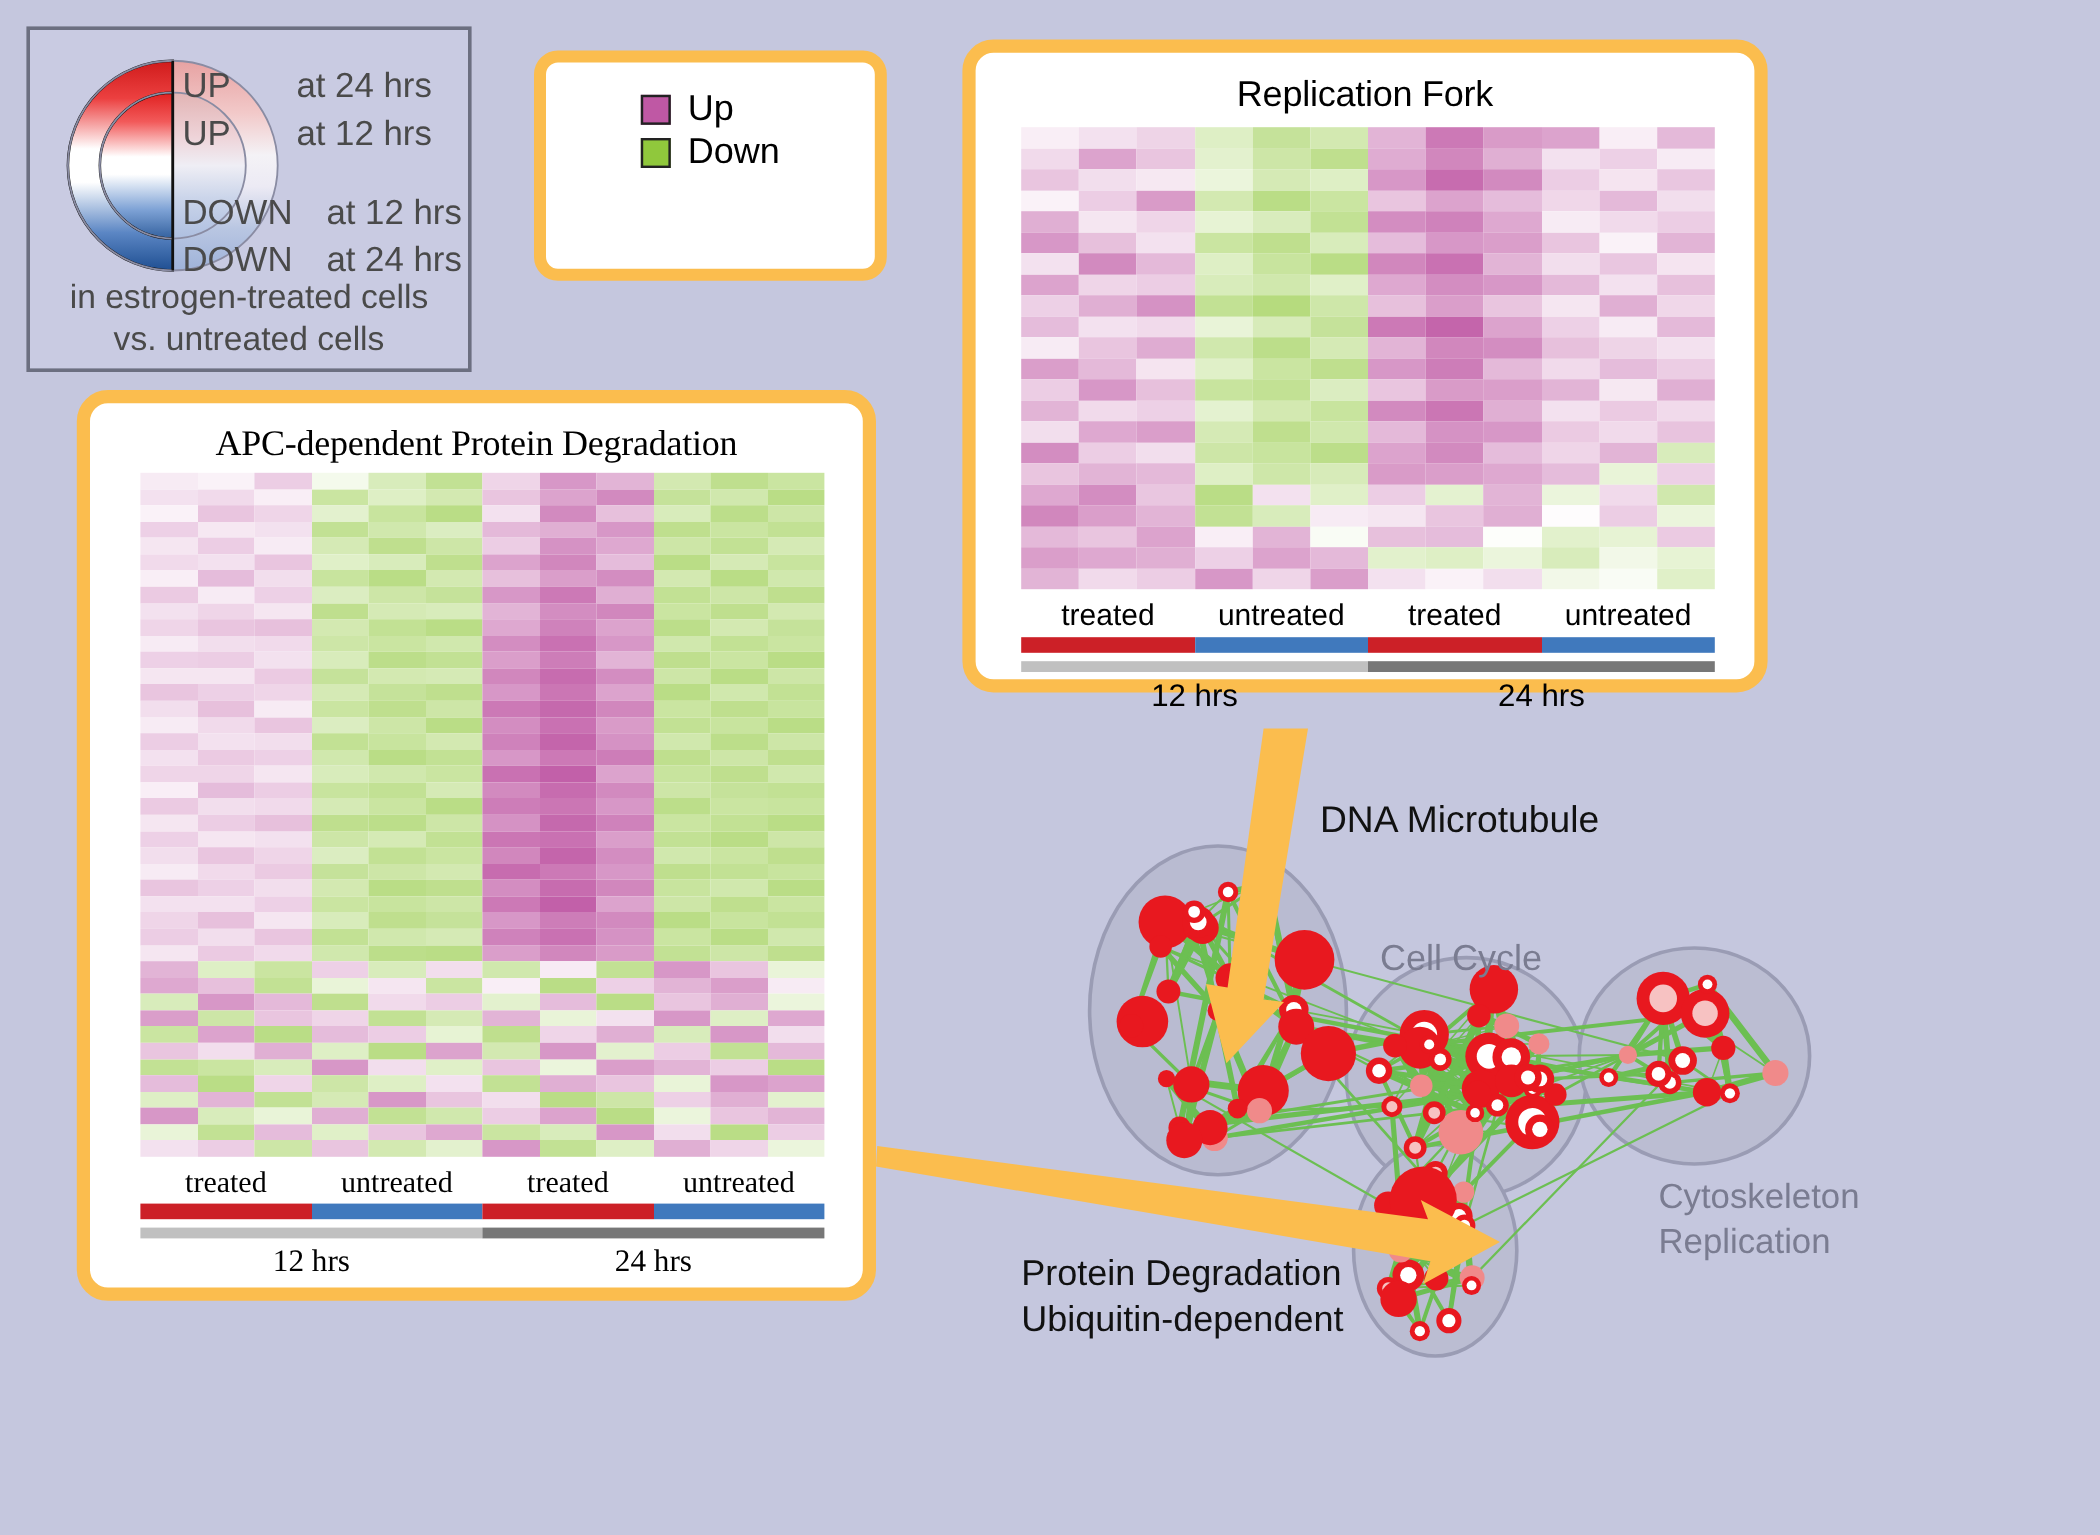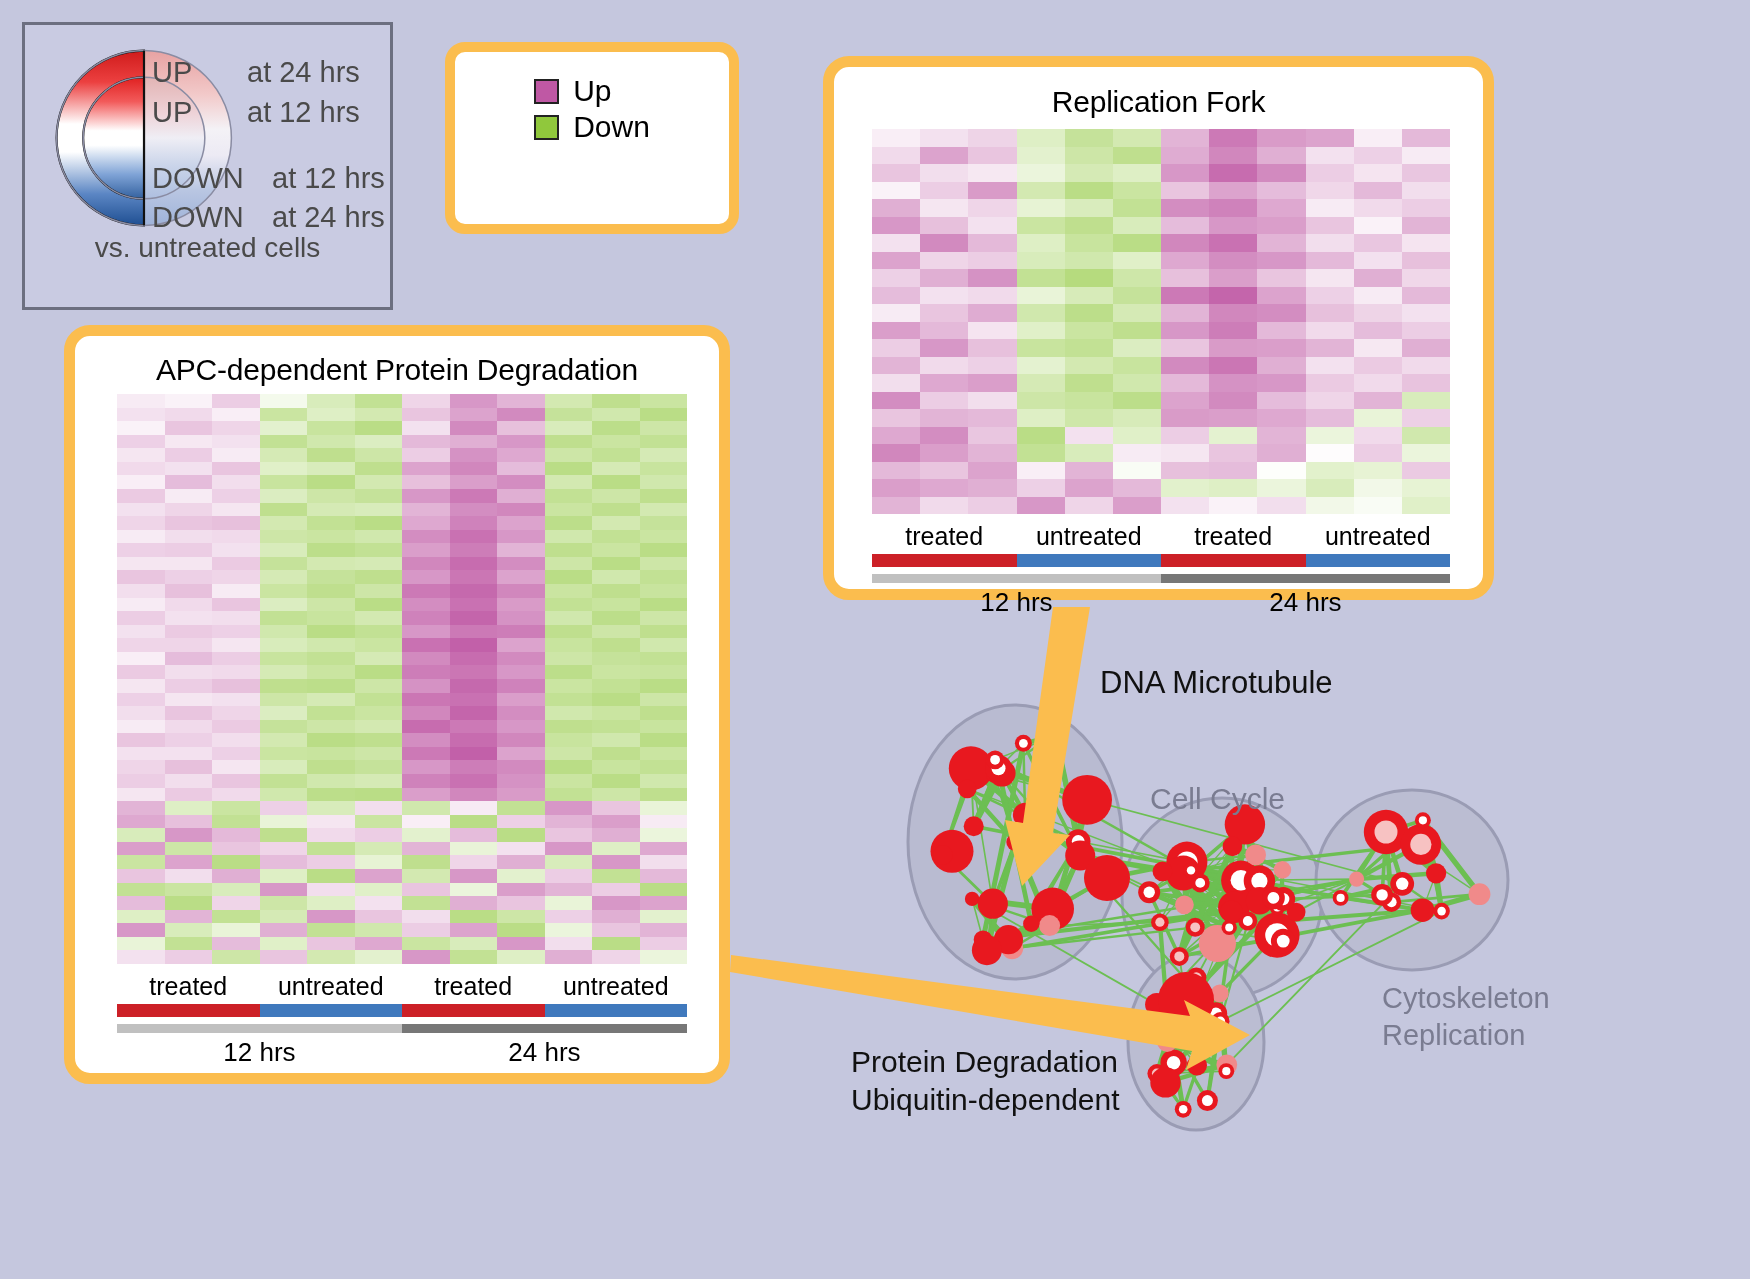--- a/index.html
+++ b/index.html
@@ -42,22 +42,22 @@
     left:445px;top:42px;width:294px;height:192px;
     border-width:10px;border-radius:20px;
     display:flex;flex-direction:column;align-items:center;
     justify-content:flex-start;padding-top:14px;
   }
   #updown .hdr{font-size:29px;line-height:1.12;text-align:center;color:#000;}
   #updown .key{display:flex;align-items:center;gap:14px;margin-top:2px;align-self:center;}
   #updown .sw{width:25px;height:25px;border:2px solid #222;box-sizing:border-box;}
   #updown .kl{font-size:30px;color:#000;}
   
-  #repfork{left:823px;top:33px;width:671px;height:544px;margin-top:23px;}
-  #apc{left:64px;top:325px;width:666px;height:759px;}
+  #repfork{left:802px;top:33px;width:671px;height:544px;}
+  #apc{left:64px;top:325px;width:666px;height:759px;font-family:Liberation Serif, serif;}
   .hm{position:absolute;display:grid;}
   .hm div{width:100%;height:100%;}
   .axis{position:absolute;}
   .axis .lbls{display:flex;}
   .axis .lbls span{flex:1;text-align:center;font-size:25px;color:#000;}
   .axis .bar{display:flex;height:13px;margin-top:3px;}
   .axis .bar span{flex:1;}
   .axis .bar2{display:flex;height:9px;margin-top:7px;}
   .axis .bar2 span{flex:1;}
   .axis .tl{display:flex;margin-top:4px;}
@@ -121,20 +121,21 @@
   <div class="rowlabel" style="left:127px;top:71px;">UP</div>
   <div class="rowlabel" style="left:222px;top:71px;">at 12 hrs</div>
 
   <div class="rowlabel" style="left:127px;top:137px;">DOWN</div>
   <div class="rowlabel" style="left:247px;top:137px;">at 12 hrs</div>
 
   <div class="rowlabel" style="left:127px;top:176px;">DOWN</div>
   <div class="rowlabel" style="left:247px;top:176px;">at 24 hrs</div>
 
   <div class="foot">
+    <div>in estrogen-treated cells</div>
     <div>vs. untreated cells</div>
   </div>
 </div>
 
 <div class="panel" id="updown">
   <div style="margin-top:6px;">
     <div class="key">
       <span class="sw" id="sw-up" style="background: rgb(191, 88, 164);"></span>
       <span class="kl">Up</span>
     </div>

